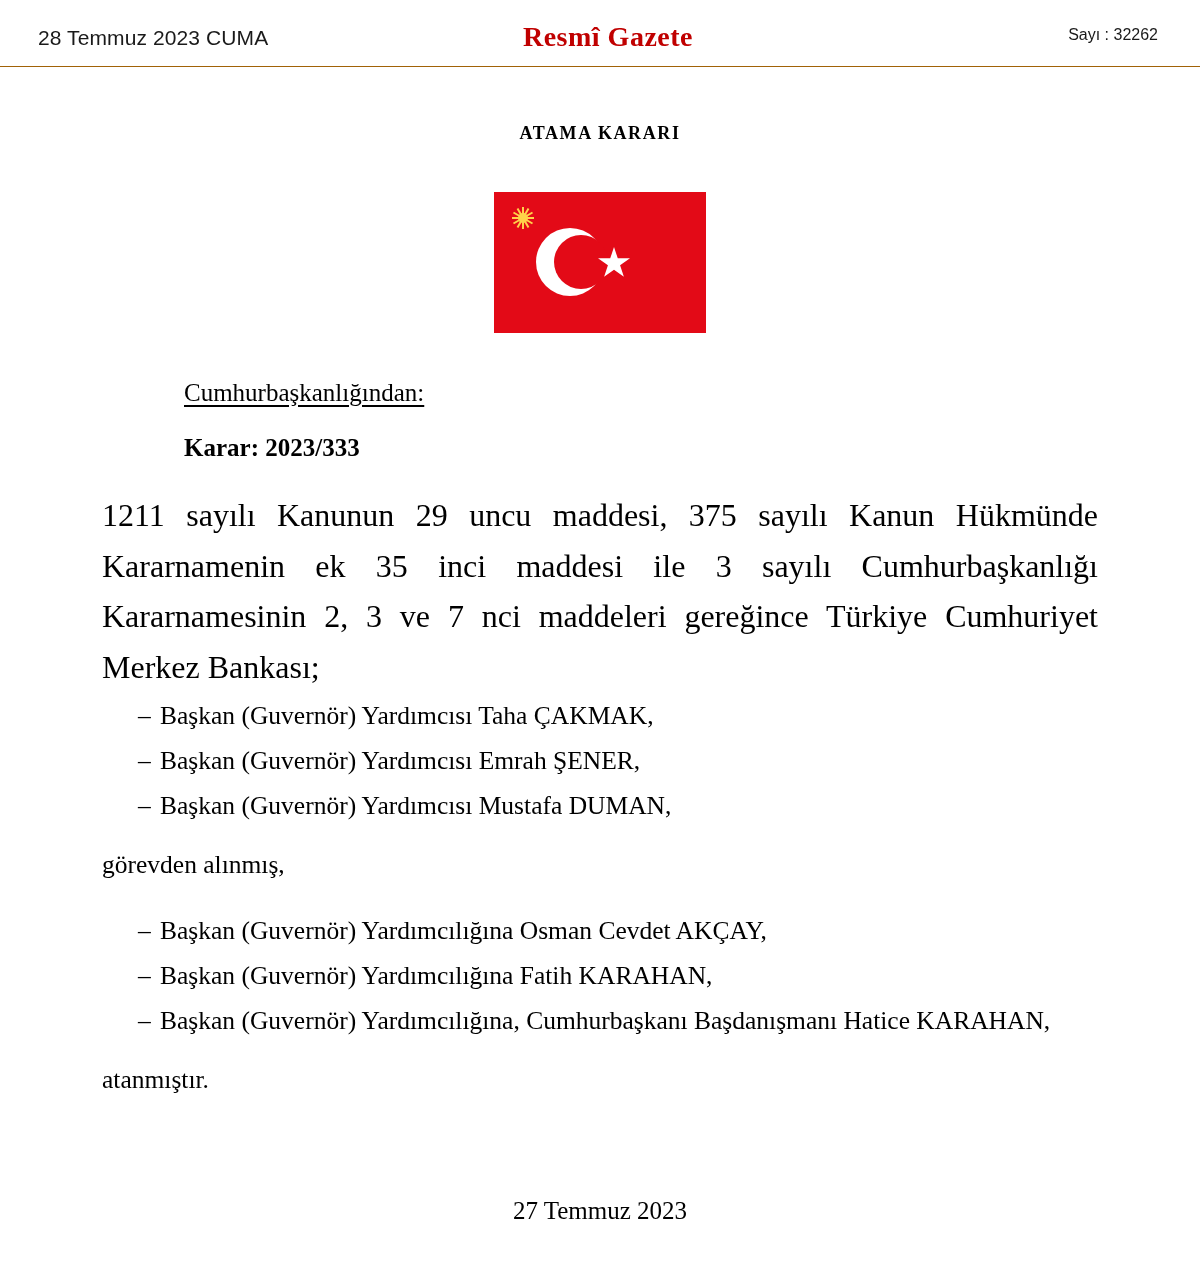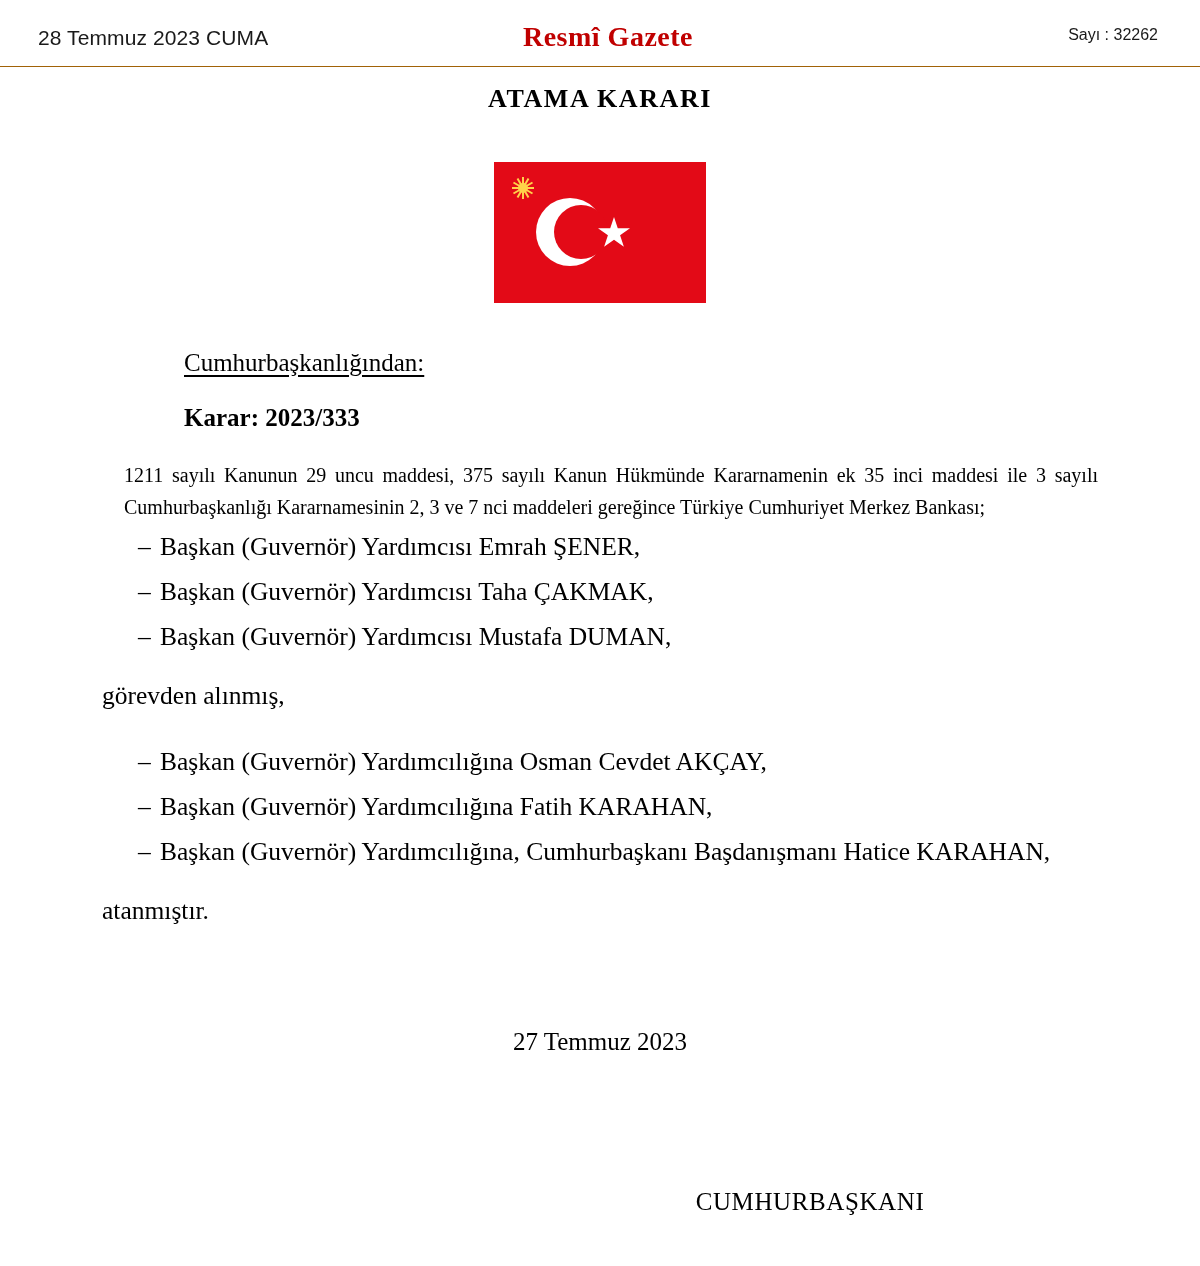--- a/index.html
+++ b/index.html
@@ -48,25 +48,25 @@
     position: absolute;
     right: 42px;
     top: 26px;
     font-family: "Liberation Sans", sans-serif;
     font-size: 16px;
     color: #1a1a1a;
   }
 
   
   .doc-title {
-    margin-top: 17px;
+    margin-top: 56px;
     text-align: center;
     font-family: "Liberation Serif", serif;
     font-weight: bold;
-    font-size: 26px;
+    font-size: 18px;
     letter-spacing: 1.6px;
   }
 
   
   .flag-wrap {
     margin-top: 48px;
     display: flex;
     justify-content: center;
   }
   .flag {
@@ -143,23 +143,22 @@
   .karar-line {
     margin-top: 14px;
     margin-left: 82px;
     font-weight: bold;
     font-size: 25px;
   }
   .para {
     margin-top: 22px;
     text-align: justify;
     text-justify: inter-word;
-    font-size: 20px;
+    font-size: 32px;
     line-height: 1.58;
-    margin-left: 22px;
   }
   .list-item {
     margin-top: 4px;
     padding-left: 36px;
     font-size: 25.5px;
     line-height: 1.6;
   }
   .list-item .dash {
     display: inline-block;
     width: 22px;
@@ -224,24 +223,24 @@
 </div>
 
 <div class="content">
 
   <div class="from-line">Cumhurbaşkanlığından:</div>
   <div class="karar-line">Karar: 2023/333</div>
 
   <div class="para">1211 sayılı Kanunun 29 uncu maddesi, 375 sayılı Kanun Hükmünde Kararnamenin ek 35 inci maddesi ile 3 sayılı Cumhurbaşkanlığı Kararnamesinin 2, 3 ve 7 nci maddeleri gereğince Türkiye Cumhuriyet Merkez Bankası;</div>
 
   <div class="list-item">
+    <span class="dash">–</span><span>Başkan (Guvernör) Yardımcısı Taha ÇAKMAK,</span>
+  </div>
+  <div class="list-item">
     <span class="dash">–</span><span>Başkan (Guvernör) Yardımcısı Emrah ŞENER,</span>
-  </div>
-  <div class="list-item">
-    <span class="dash">–</span><span>Başkan (Guvernör) Yardımcısı Taha ÇAKMAK,</span>
   </div>
   <div class="list-item">
     <span class="dash">–</span><span>Başkan (Guvernör) Yardımcısı Mustafa DUMAN,</span>
   </div>
   <div class="flush">görevden alınmış,</div>
 
   <div class="group-gap"></div>
 
   <div class="list-item">
     <span class="dash">–</span><span>Başkan (Guvernör) Yardımcılığına Osman Cevdet AKÇAY,</span>

